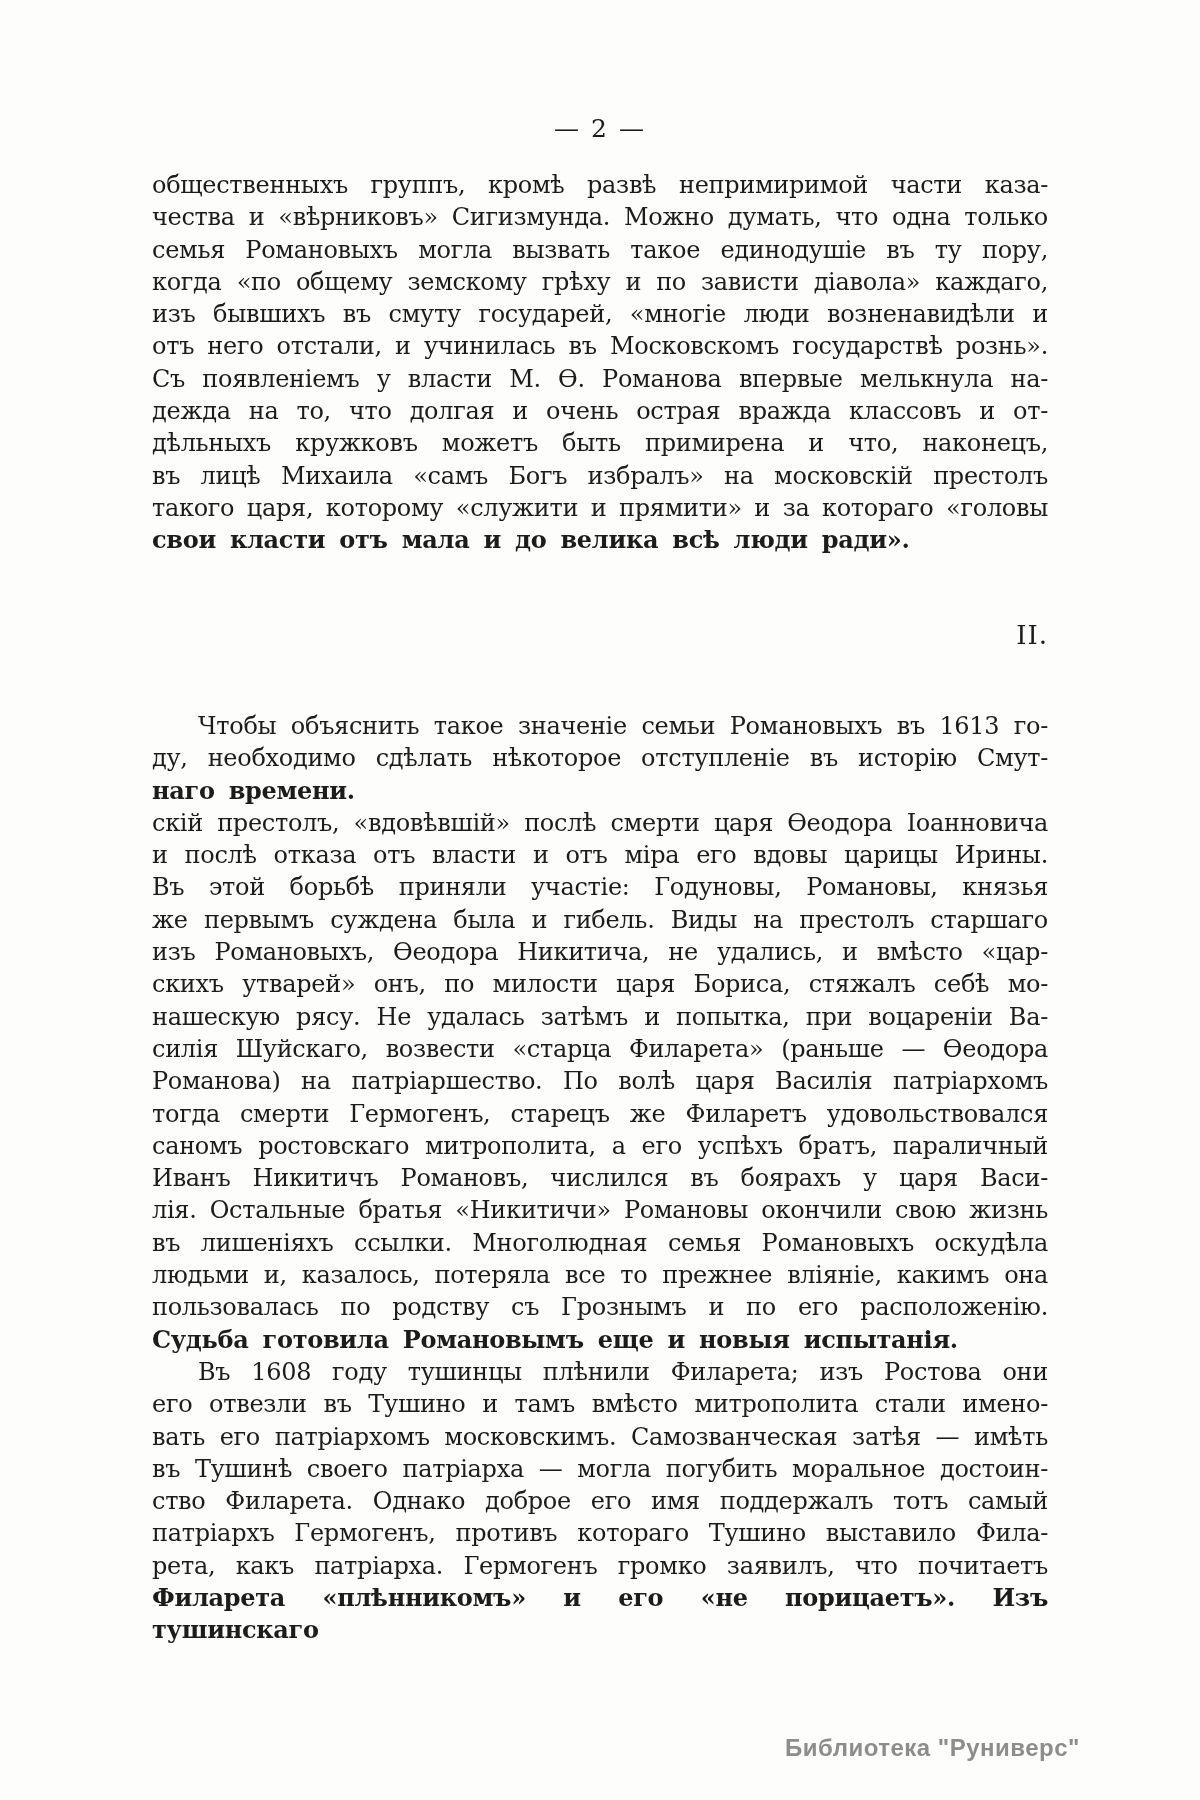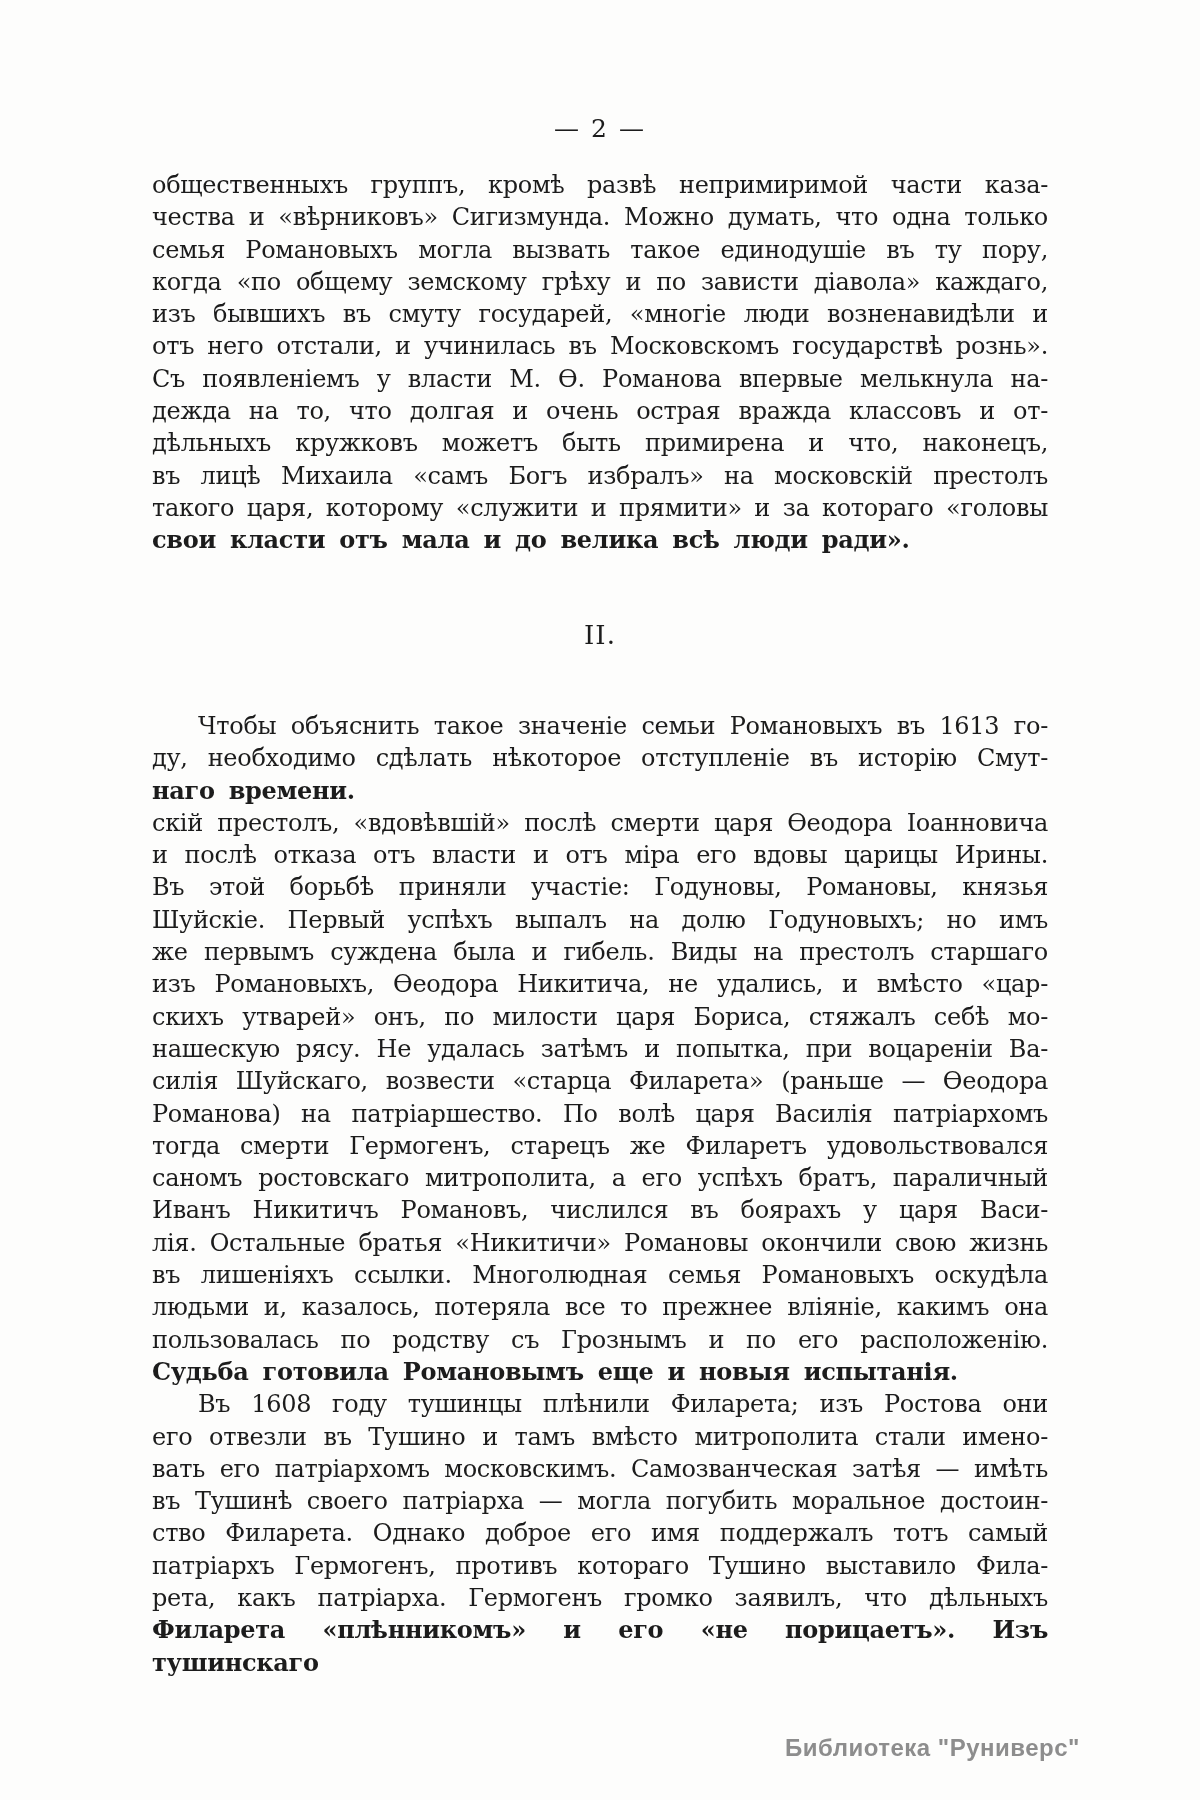--- a/index.html
+++ b/index.html
@@ -23,21 +23,21 @@
     line-height: 32.3px;
     letter-spacing: -0.3px;
   }
   .para .line { text-align: justify; text-align-last: justify; }
   .para .line.last { text-align-last: left; word-spacing: 6px; font-weight: bold; }
   .para .line.indent { text-indent: 46px; }
   #para1 { position: absolute; top: 169px; left: 152px; width: 896px; }
   #section-heading {
     position: absolute;
     top: 620px; left: 152px; width: 896px;
-    text-align: center;
+    text-align: right;
     font-size: 26px;
     letter-spacing: 1px;
   }
   #block2 { position: absolute; top: 683px; left: 152px; width: 896px; margin-top: 27px; }
   .watermark {
     position: absolute;
     top: 1734px; right: 120px;
     font-family: "Liberation Sans", sans-serif;
     font-weight: bold;
     font-size: 24px;
@@ -72,21 +72,20 @@
   <div id="block2">
     <div class="para">
         <div class="line indent">Чтобы объяснить такое значеніе семьи Романовыхъ въ 1613 го-</div>
         <div class="line">ду, необходимо сдѣлать нѣкоторое отступленіе въ исторію Смут-</div>
         <div class="line last">наго времени.</div>
       </div>
     <div class="para">
         <div class="line">скій престолъ, «вдовѣвшій» послѣ смерти царя Ѳеодора Іоанновича</div>
         <div class="line">и послѣ отказа отъ власти и отъ міра его вдовы царицы Ирины.</div>
         <div class="line">Въ этой борьбѣ приняли участіе: Годуновы, Романовы, князья</div>
-        <div class="line">Шуйскіе. Первый успѣхъ выпалъ на долю Годуновыхъ; но имъ</div>
         <div class="line">же первымъ суждена была и гибель. Виды на престолъ старшаго</div>
         <div class="line">изъ Романовыхъ, Ѳеодора Никитича, не удались, и вмѣсто «цар-</div>
         <div class="line">скихъ утварей» онъ, по милости царя Бориса, стяжалъ себѣ мо-</div>
         <div class="line">нашескую рясу. Не удалась затѣмъ и попытка, при воцареніи Ва-</div>
         <div class="line">силія Шуйскаго, возвести «старца Филарета» (раньше — Ѳеодора</div>
         <div class="line">Романова) на патріаршество. По волѣ царя Василія патріархомъ</div>
         <div class="line">тогда смерти Гермогенъ, старецъ же Филаретъ удовольствовался</div>
         <div class="line">саномъ ростовскаго митрополита, а его успѣхъ братъ, параличный</div>
         <div class="line">Иванъ Никитичъ Романовъ, числился въ боярахъ у царя Васи-</div>
         <div class="line">лія. Остальные братья «Никитичи» Романовы окончили свою жизнь</div>
@@ -95,20 +94,20 @@
         <div class="line">пользовалась по родству съ Грознымъ и по его расположенію.</div>
         <div class="line last">Судьба готовила Романовымъ еще и новыя испытанія.</div>
       </div>
     <div class="para">
         <div class="line indent">Въ 1608 году тушинцы плѣнили Филарета; изъ Ростова они</div>
         <div class="line">его отвезли въ Тушино и тамъ вмѣсто митрополита стали имено-</div>
         <div class="line">вать его патріархомъ московскимъ. Самозванческая затѣя — имѣть</div>
         <div class="line">въ Тушинѣ своего патріарха — могла погубить моральное достоин-</div>
         <div class="line">ство Филарета. Однако доброе его имя поддержалъ тотъ самый</div>
         <div class="line">патріархъ Гермогенъ, противъ котораго Тушино выставило Фила-</div>
-        <div class="line">рета, какъ патріарха. Гермогенъ громко заявилъ, что дѣльныхъ</div>
+        <div class="line">рета, какъ патріарха. Гермогенъ громко заявилъ, что почитаетъ</div>
         <div class="line last">Филарета «плѣнникомъ» и его «не порицаетъ». Изъ тушинскаго</div>
       </div>
   </div>
 
   <div class="watermark">Библиотека "Руниверс"</div>
 
 </div>
 
 </body></html>

